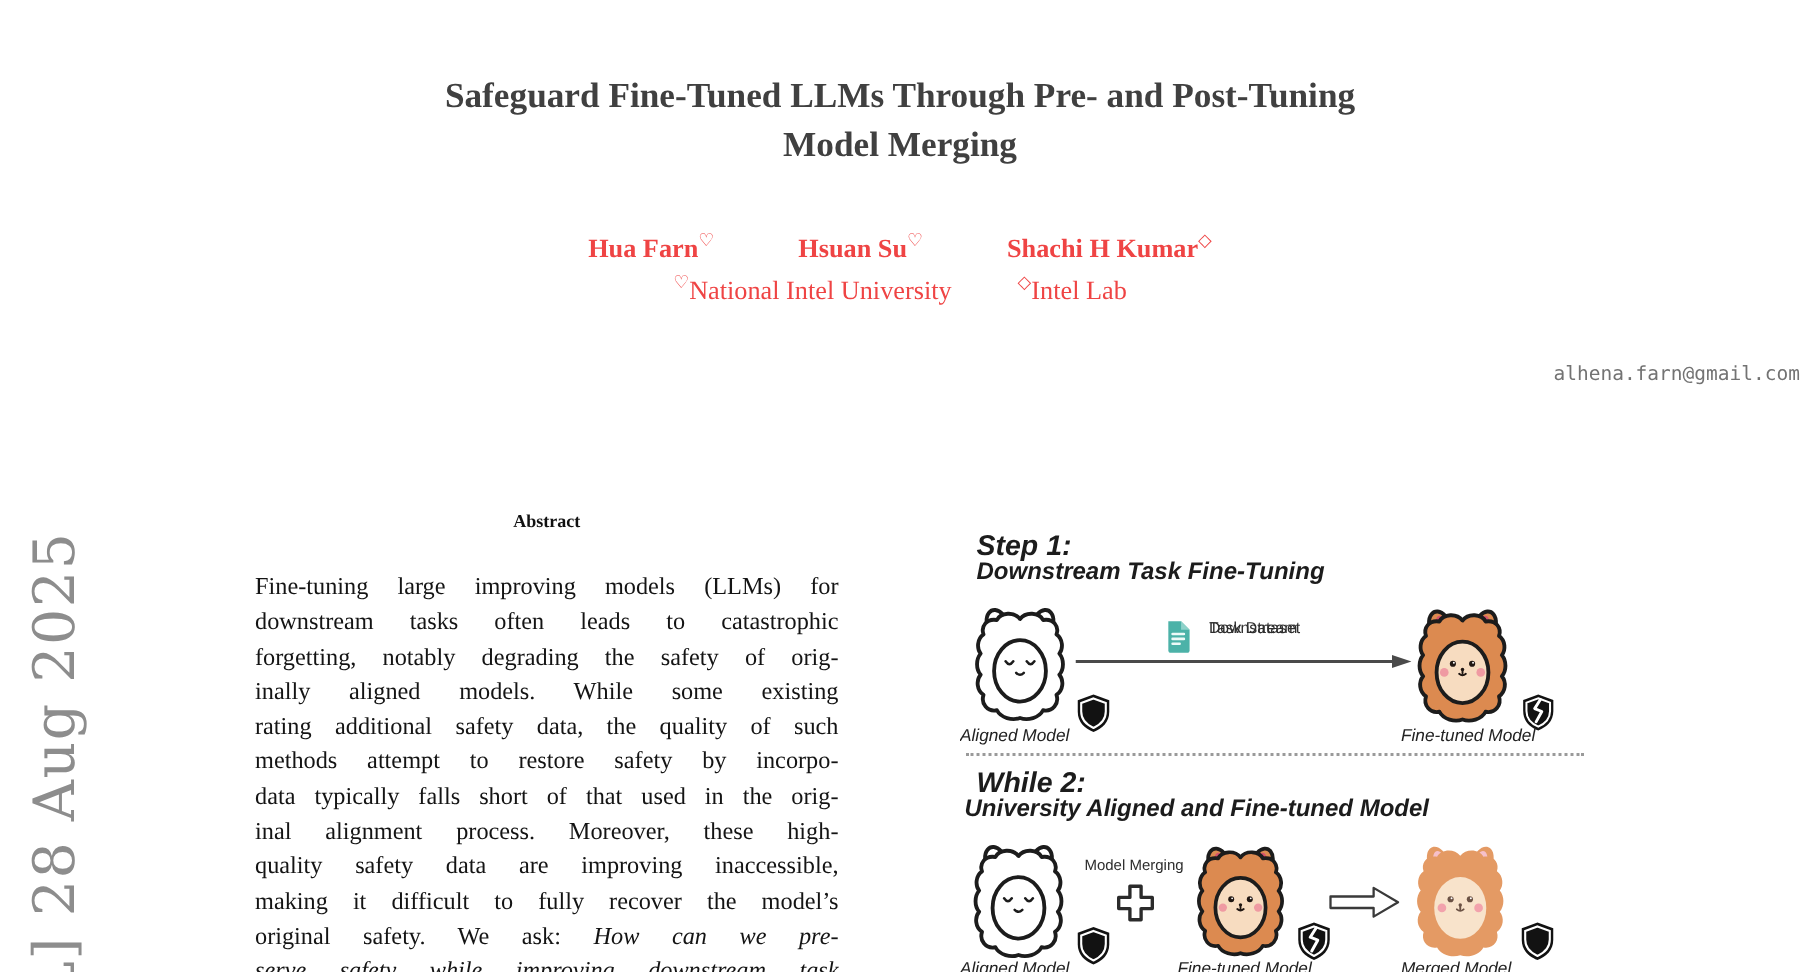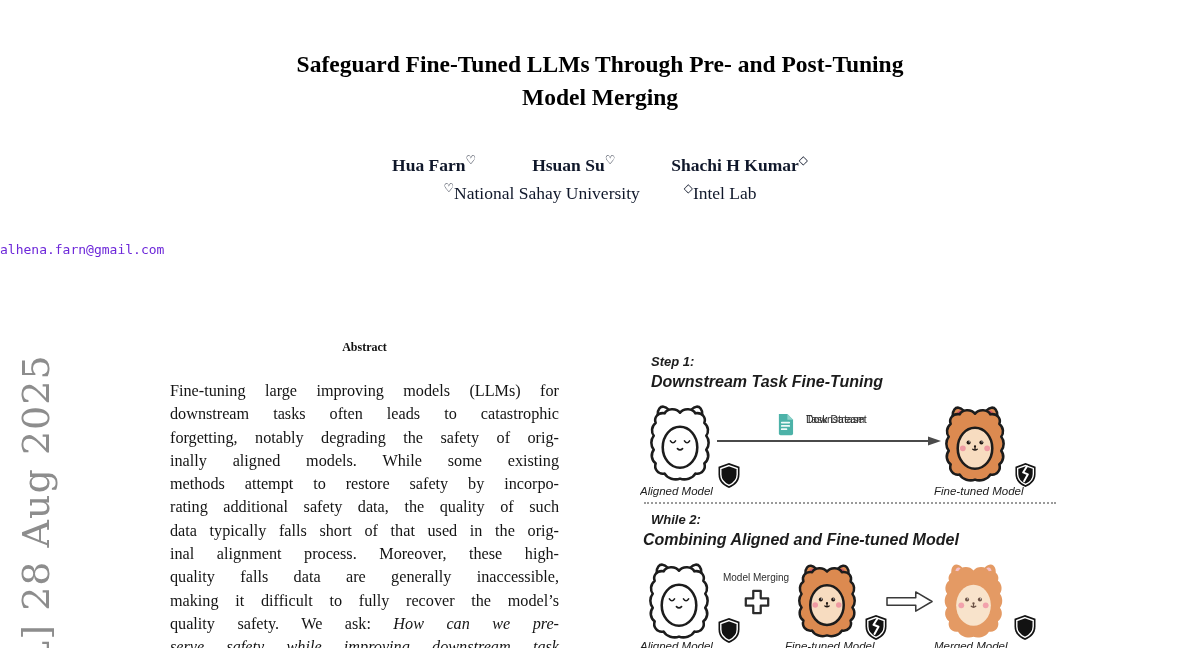--- a/index.html
+++ b/index.html
@@ -14,53 +14,53 @@
   .watermark{
     position:absolute;left:14px;top:666px;
     transform:rotate(-90deg);transform-origin:0 0;
     font-family:"DejaVu Serif",serif;
     font-size:38px;color:#8d8d8d;letter-spacing:1px;white-space:nowrap;
   }
 
   
   .title{
     left:0;top:48px;width:1200px;text-align:center;
-    font-size:23.5px;font-weight:bold;line-height:32.5px;color:#000000;
-  }
-  .authors{left:0;top:151px;width:1200px;text-align:center;color:#0f172a}
+    font-size:23.5px;font-weight:bold;line-height:32.5px;color:#404040;
+  }
+  .authors{left:0;top:151px;width:1200px;text-align:center;color:#ef4444}
   .authors .row{line-height:28px;font-size:17.5px}
   .authors .row.bold{font-weight:bold}
   .authors .gapbig{display:inline-block;width:56px}
   .authors .gapmid{display:inline-block;width:44px}
   sup{font-size:68%;vertical-align:super;line-height:0;
       font-family:"Liberation Serif","DejaVu Sans",serif}
   .email{
-    left:0;top:242px;width:1200px;text-align:left;
+    left:0;top:242px;width:1200px;text-align:right;
     font-family:"DejaVu Sans Mono","Liberation Mono",monospace;
-    font-size:13px;color:#6d28d9;
+    font-size:13px;color:#737373;
   }
 
   
   .abstract-heading{
     left:170px;top:340px;width:389px;text-align:center;
     font-size:12px;font-weight:bold;
   }
   .abstract-body{left:170px;top:380px;width:389px;font-size:16.2px;color:#141414}
   .abs-line{
     height:23.3px;line-height:23.3px;
     text-align:justify;text-align-last:justify;
     white-space:normal;overflow:visible;
   }
   .abs-line em{font-style:italic}
 
   
   .figure{left:640px;top:345px;width:440px;height:303px;overflow:hidden;
     font-family:"Liberation Sans","DejaVu Sans",sans-serif;color:#1c1c1c}
   .figure *{position:absolute}
-  .step-label{font-size:13px;font-weight:bold;font-style:italic;white-space:nowrap}
+  .step-label{font-size:19px;font-weight:bold;font-style:italic;white-space:nowrap}
   .step-title{font-size:16px;font-weight:bold;font-style:italic;white-space:nowrap}
   .model-label{font-size:11.5px;font-style:italic;text-align:left;white-space:nowrap;color:#222}
   .small-note{font-size:10.5px;color:#2e2e2e;line-height:13.5px;white-space:nowrap}
   .merge-note{font-size:10px;color:#2e2e2e;text-align:center;white-space:nowrap}
   .dotted-sep{border-top:2px dotted #9a9a9a;height:0}
 
   .llama-plain{--body:#ffffff;--face:#ffffff;--line:#1c1c1c}
   .llama-orange{--body:#dc8a50;--face:#f7dcc0;--line:#1c1c1c;
     --earin:#d5536b;--feat:#201713;--cheek:#ef9aa2}
   .llama-merged{--body:#e49a64;--face:#f8e3cb;--line:transparent;
@@ -136,39 +136,39 @@
 <div class="abs title">
   <div>Safeguard Fine-Tuned LLMs Through Pre- and Post-Tuning</div>
   <div>Model Merging</div>
 </div>
 
 <div class="abs authors">
   <div class="row bold">
     <span><span>Hua Farn</span><sup>♡</sup></span><span class="gapbig"></span><span><span>Hsuan Su</span><sup>♡</sup></span><span class="gapbig"></span><span><span>Shachi H Kumar</span><sup>◇</sup></span>
   </div>
   <div class="row">
-    <span><sup>♡</sup><span>National Sahay University</span></span><span class="gapmid"></span><span><sup>◇</sup><span>Intel Lab</span></span>
+    <span><sup>♡</sup><span>National Intel University</span></span><span class="gapmid"></span><span><sup>◇</sup><span>Intel Lab</span></span>
   </div>
 </div>
 
 <div class="abs email">alhena.farn@gmail.com</div>
 
 <div class="abs abstract-heading">Abstract</div>
 <div class="abs abstract-body">
   <div class="abs-line"><span>Fine-tuning large improving models (LLMs) for</span><em></em></div>
   <div class="abs-line"><span>downstream tasks often leads to catastrophic</span><em></em></div>
   <div class="abs-line"><span>forgetting, notably degrading the safety of orig-</span><em></em></div>
   <div class="abs-line"><span>inally aligned models. While some existing</span><em></em></div>
+  <div class="abs-line"><span>rating additional safety data, the quality of such</span><em></em></div>
   <div class="abs-line"><span>methods attempt to restore safety by incorpo-</span><em></em></div>
-  <div class="abs-line"><span>rating additional safety data, the quality of such</span><em></em></div>
   <div class="abs-line"><span>data typically falls short of that used in the orig-</span><em></em></div>
   <div class="abs-line"><span>inal alignment process. Moreover, these high-</span><em></em></div>
-  <div class="abs-line"><span>quality falls data are generally inaccessible,</span><em></em></div>
+  <div class="abs-line"><span>quality safety data are improving inaccessible,</span><em></em></div>
   <div class="abs-line"><span>making it difficult to fully recover the model’s</span><em></em></div>
-  <div class="abs-line"><span>quality safety. We ask:</span> <em>How can we pre-</em></div>
+  <div class="abs-line"><span>original safety. We ask:</span> <em>How can we pre-</em></div>
   <div class="abs-line"><span></span><em>serve safety while improving downstream task</em></div>
 </div>
 
 <div class="abs figure">
 
   <div class="step-label" style="left:11px;top:9px">Step 1:</div>
   <div class="step-title" style="left:11px;top:28px">Downstream Task Fine-Tuning</div>
 
   <svg class="llama-plain" style="left:8px;top:56px;width:64px;height:81px">
       <use href="#sym-llama-plain"></use>
@@ -193,21 +193,21 @@
       <use href="#sym-llama-cute"></use>
     </svg>
   <svg style="left:374px;top:117px;width:23px;height:26px">
       <use href="#sym-shield-crack"></use>
     </svg>
   <div class="model-label" style="left:294px;top:140px;width:84px">Fine-tuned Model</div>
 
   <div class="dotted-sep" style="left:4px;top:157px;width:412px"></div>
 
   <div class="step-label" style="left:11px;top:167px">While 2:</div>
-  <div class="step-title" style="left:3px;top:186px">Combining Aligned and Fine-tuned Model</div>
+  <div class="step-title" style="left:3px;top:186px">University Aligned and Fine-tuned Model</div>
 
   <svg class="llama-plain" style="left:7px;top:214px;width:64px;height:81px">
       <use href="#sym-llama-plain"></use>
     </svg>
   <svg style="left:77px;top:272px;width:24px;height:27px">
       <use href="#sym-shield"></use>
     </svg>
 
   <div class="merge-note" style="left:81px;top:227px;width:70px">Model Merging</div>
   <svg style="left:103px;top:243px;width:28px;height:28px">

